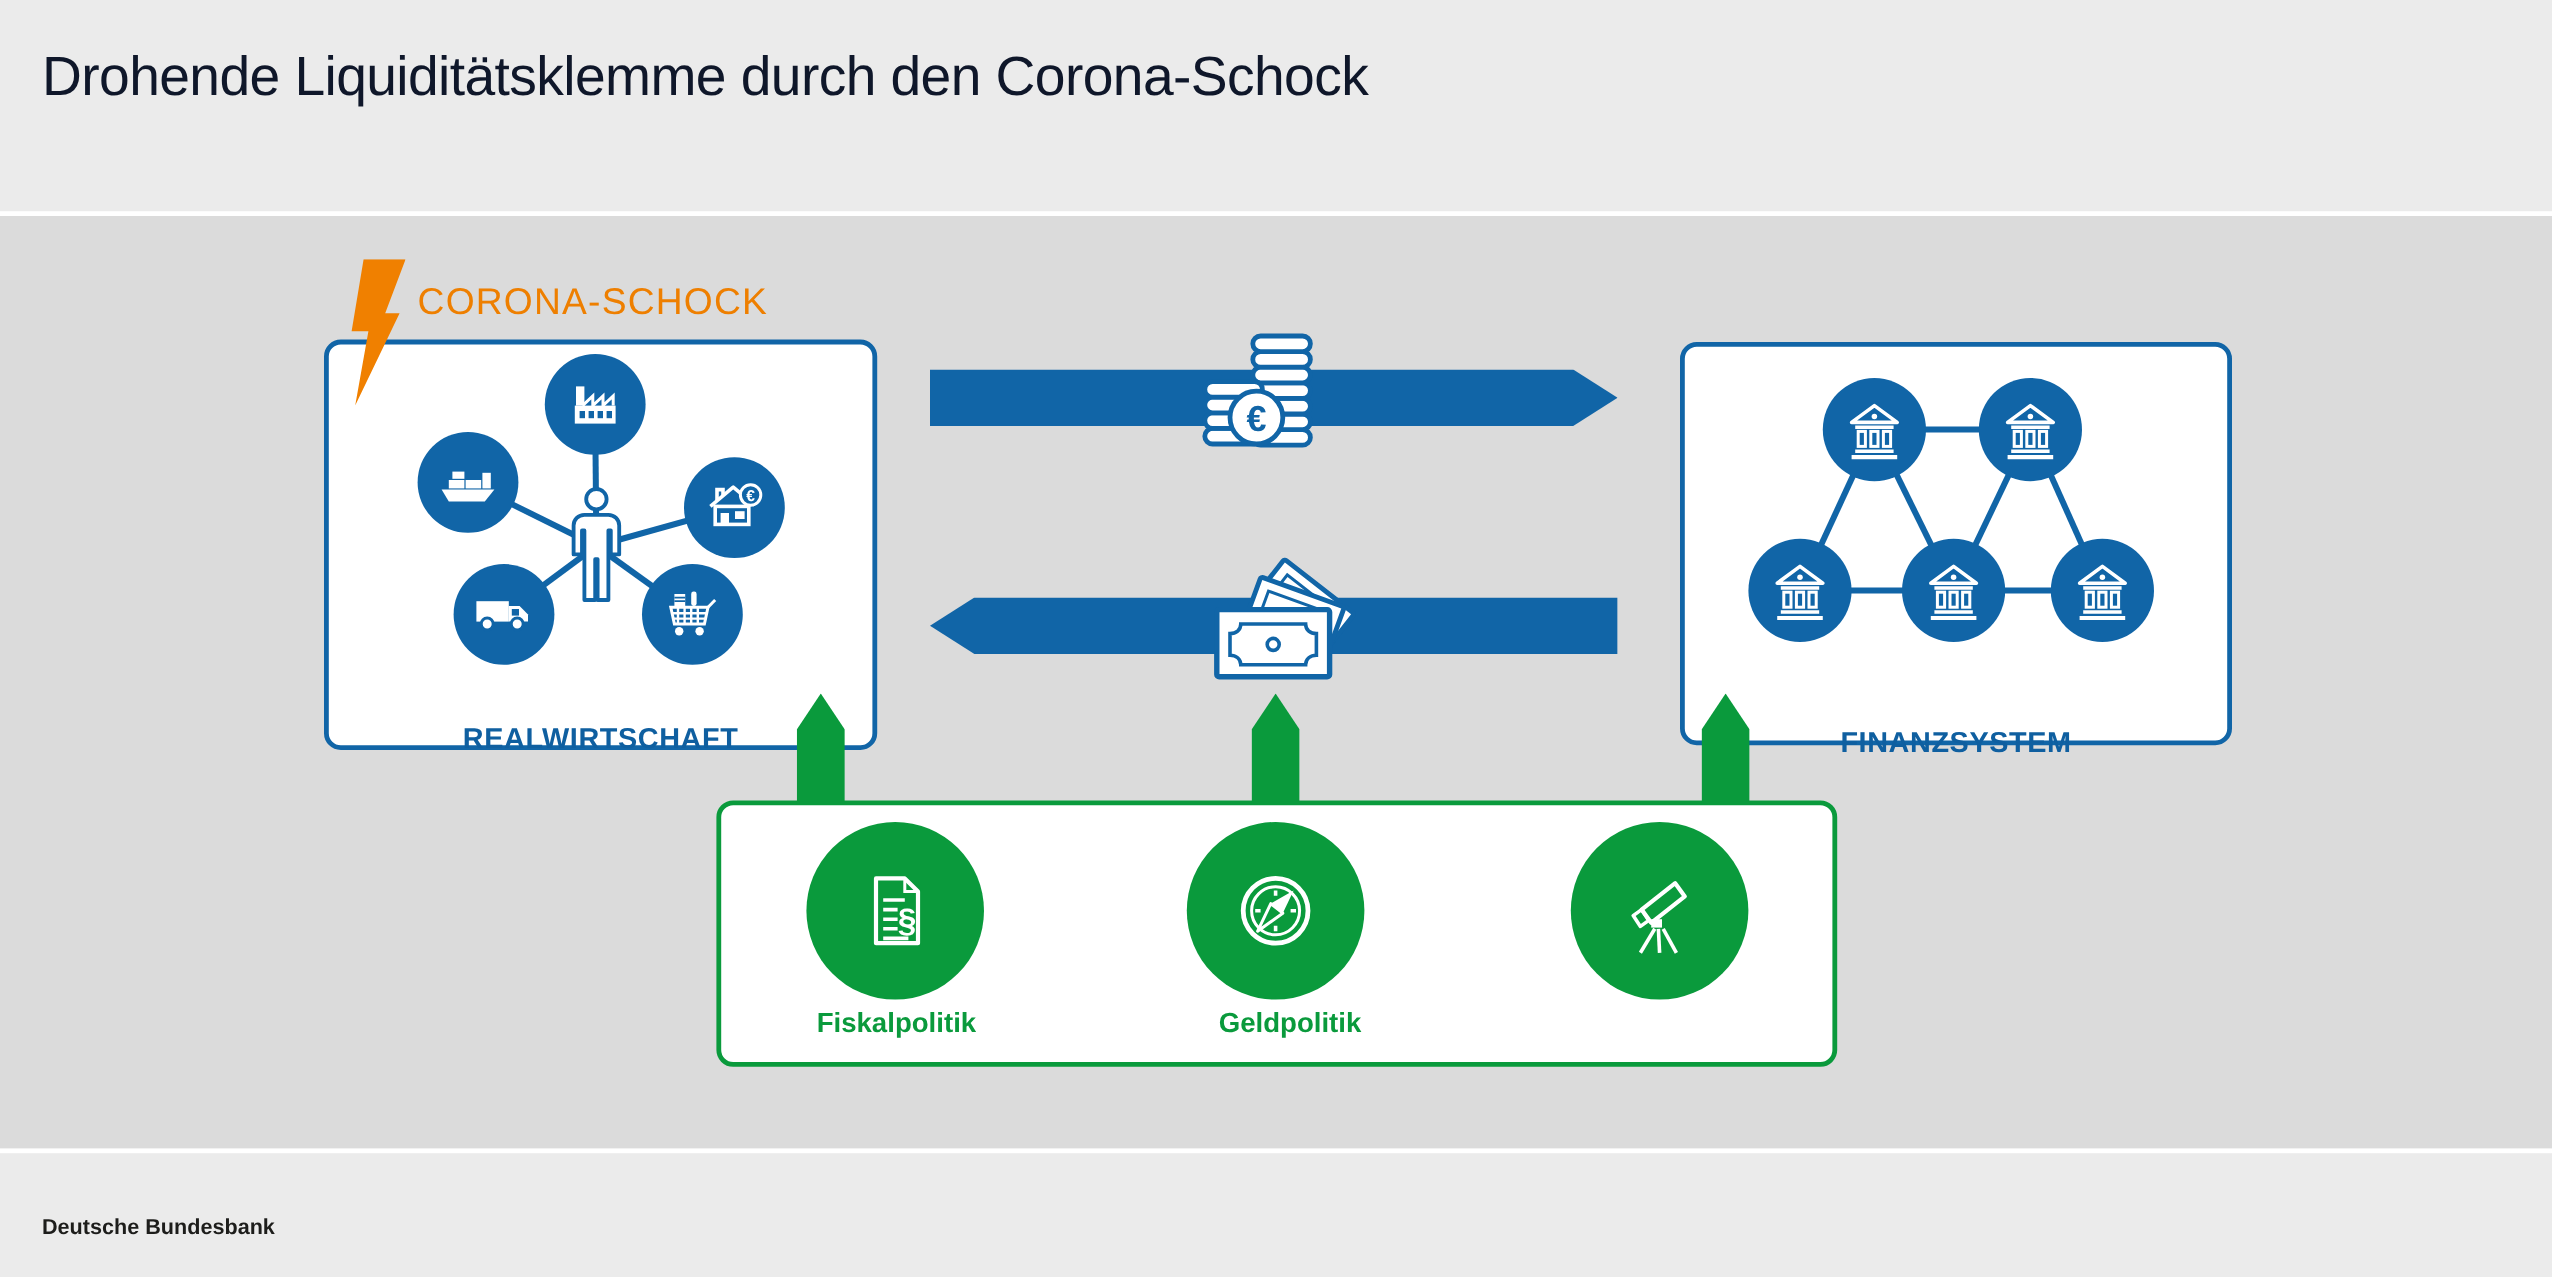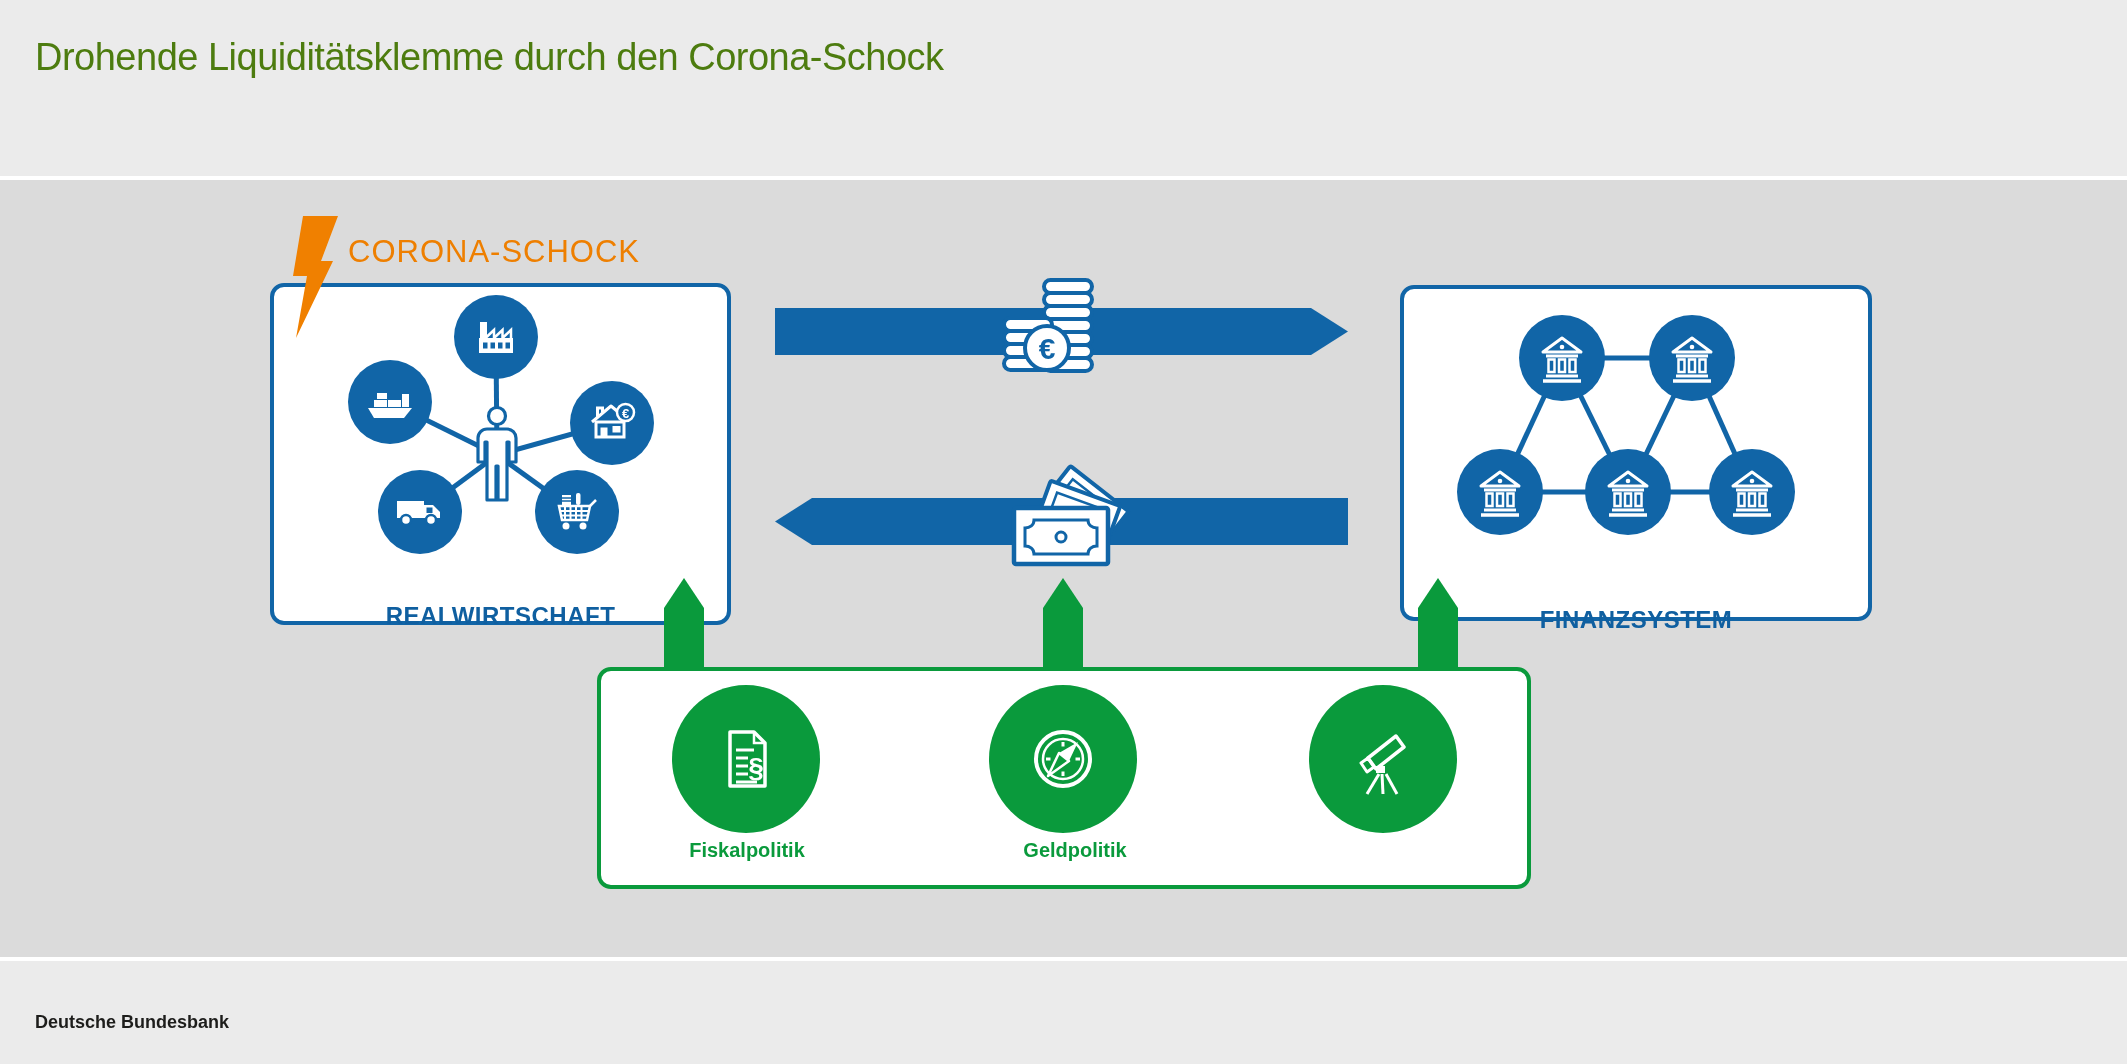--- a/index.html
+++ b/index.html
@@ -5,38 +5,38 @@
   html,body{margin:0;padding:0;background:#fff;}
   .canvas{position:relative;width:2127px;height:1064px;background:#ffffff;
           font-family:"Liberation Sans",sans-serif;overflow:hidden;}
 
   
   .band{position:absolute;left:0;width:2127px;}
   .band-top{top:0;height:176px;background:#ebebeb;}
   .band-main{top:180px;height:777px;background:#dbdbdb;}
   .band-footer{top:961px;height:103px;background:#ebebeb;}
 
-  .title{position:absolute;left:35px;top:36px;font-size:38px;letter-spacing:-0.5px;
-         color:#4d7c0f;white-space:nowrap;}
+  .title{position:absolute;left:35px;top:36px;font-size:46px;letter-spacing:-0.5px;
+         color:#0f172a;white-space:nowrap;}
   .source{position:absolute;left:35px;top:1012px;font-size:18px;color:#1d1d1b;font-weight:bold;}
 
   
   .box-blue{position:absolute;background:#fff;border:4px solid #1165a7;border-radius:14px;z-index:1;}
   .box-real{left:270px;top:283px;width:453px;height:334px;}
-  .box-fin{left:1400px;top:285px;width:452px;height:328px;padding-left:12px;}
+  .box-fin{left:1400px;top:285px;width:452px;height:328px;}
   .box-label{position:absolute;left:0;right:0;text-align:center;font-weight:bold;
              font-size:24px;letter-spacing:0.5px;color:#0f5fa0;margin-top:28px;}
 
   
   .box-green{position:absolute;left:597px;top:667px;width:926px;height:214px;background:#fff;
              border:4px solid #0a9a3c;border-radius:14px;z-index:2;}
   .green-circle{position:absolute;width:148px;height:148px;border-radius:50%;background:#0a9a3c;
                 display:flex;align-items:center;justify-content:center;}
   .policy-label{position:absolute;width:300px;text-align:center;font-weight:bold;
-                font-size:20px;color:#0a9a3c;top:168px;}
+                font-size:23px;color:#0a9a3c;top:168px;}
 
   .blue-circle{position:absolute;border-radius:50%;background:#1165a7;
                display:flex;align-items:center;justify-content:center;}
   .c84{width:84px;height:84px;}
   .c86{width:86px;height:86px;}
 
   .netlines{position:absolute;left:0;top:0;}
 
   .abs{position:absolute;}
   .z2{z-index:2;} .z3{z-index:3;}

